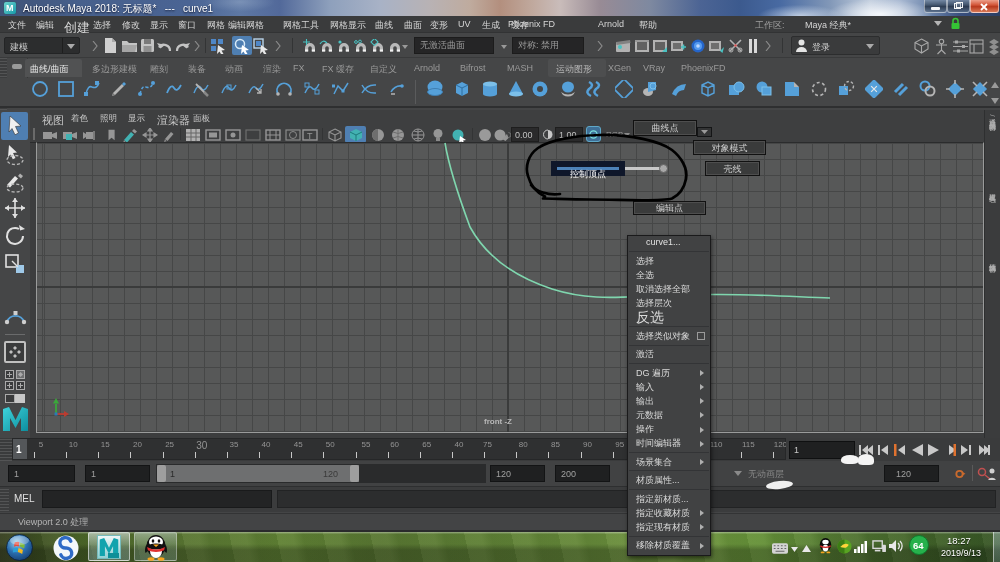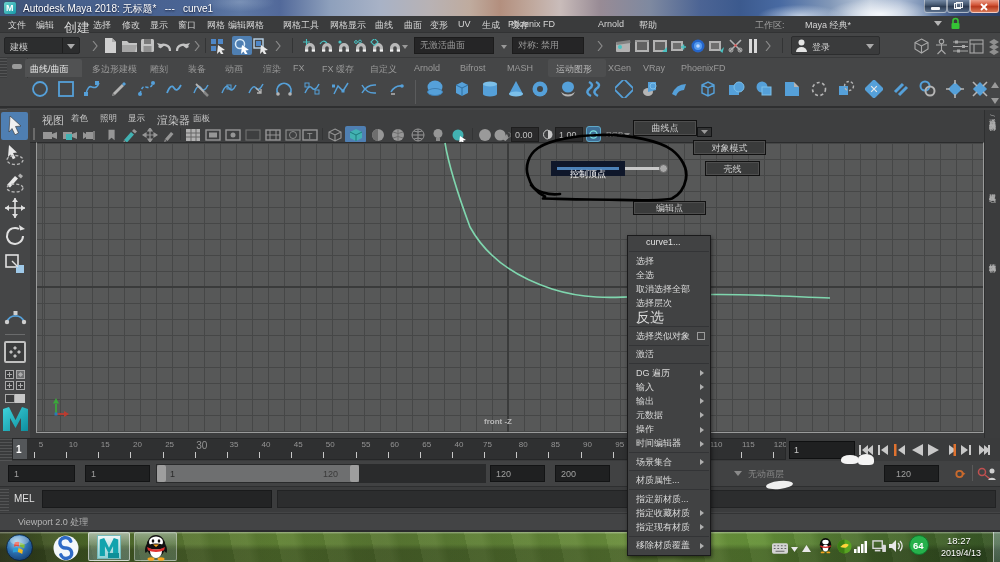--- a/index.html
+++ b/index.html
@@ -852,21 +852,21 @@
   </svg>
 <svg class="abs" style="left:889px;top:539px" width="14" height="14" viewBox="0 0 14 14">
  <path d="M0,5 h3 l4,-4 v12 l-4,-4 h-3z" fill="#e8e8e8"></path>
  <path d="M9,4 a4,4 0 0 1 0,6 M11,2 a7,7 0 0 1 0,10" stroke="#e8e8e8" stroke-width="1.3" fill="none"></path>
   </svg>
 <svg class="abs" style="left:909px;top:535px" width="20" height="20" viewBox="0 0 20 20">
  <circle cx="10" cy="10" r="9.5" fill="#26b14c" stroke="#0f7a2e"></circle>
  <text x="4" y="14" font-size="9.5" font-weight="bold" fill="#fff" font-family="Liberation Sans">64</text>
   </svg>
 <div class="txt" style="left:947px;top:535px;font-size:9.5px;color:#fff;text-shadow:0 1px 1px rgba(0,0,0,.7)">18:27</div>
-<div class="txt" style="left:941px;top:548px;font-size:9px;color:#fff;text-shadow:0 1px 1px rgba(0,0,0,.7)">2019/4/13</div>
+<div class="txt" style="left:941px;top:548px;font-size:9px;color:#fff;text-shadow:0 1px 1px rgba(0,0,0,.7)">2019/9/13</div>
 <div class="abs" style="left:993px;top:532px;width:7px;height:30px;background:linear-gradient(180deg,rgba(200,220,235,.35),rgba(120,150,170,.25));border-left:1px solid rgba(255,255,255,.5)"></div>
 
 <div class="mbox" style="left:633px;top:120px;width:64px;height:16px;line-height:15px">曲线点</div>
 <div class="abs" style="left:697px;top:127px;width:15px;height:10px;background:#333435;border:1px solid #141516"></div>
 <svg class="abs" style="left:701px;top:130px" width="7" height="4">
     <path d="M0,0 L7,0 L3.5,4Z" fill="#9a9a9a"></path>
   </svg>
 <div class="mbox" style="left:693px;top:140px;width:73px;height:15px;line-height:14px">对象模式</div>
 <div class="mbox" style="left:705px;top:161px;width:55px;height:15px;line-height:14px">壳线</div>
 <div class="mbox" style="left:633px;top:201px;width:73px;height:14px;line-height:13px">编辑点</div>

